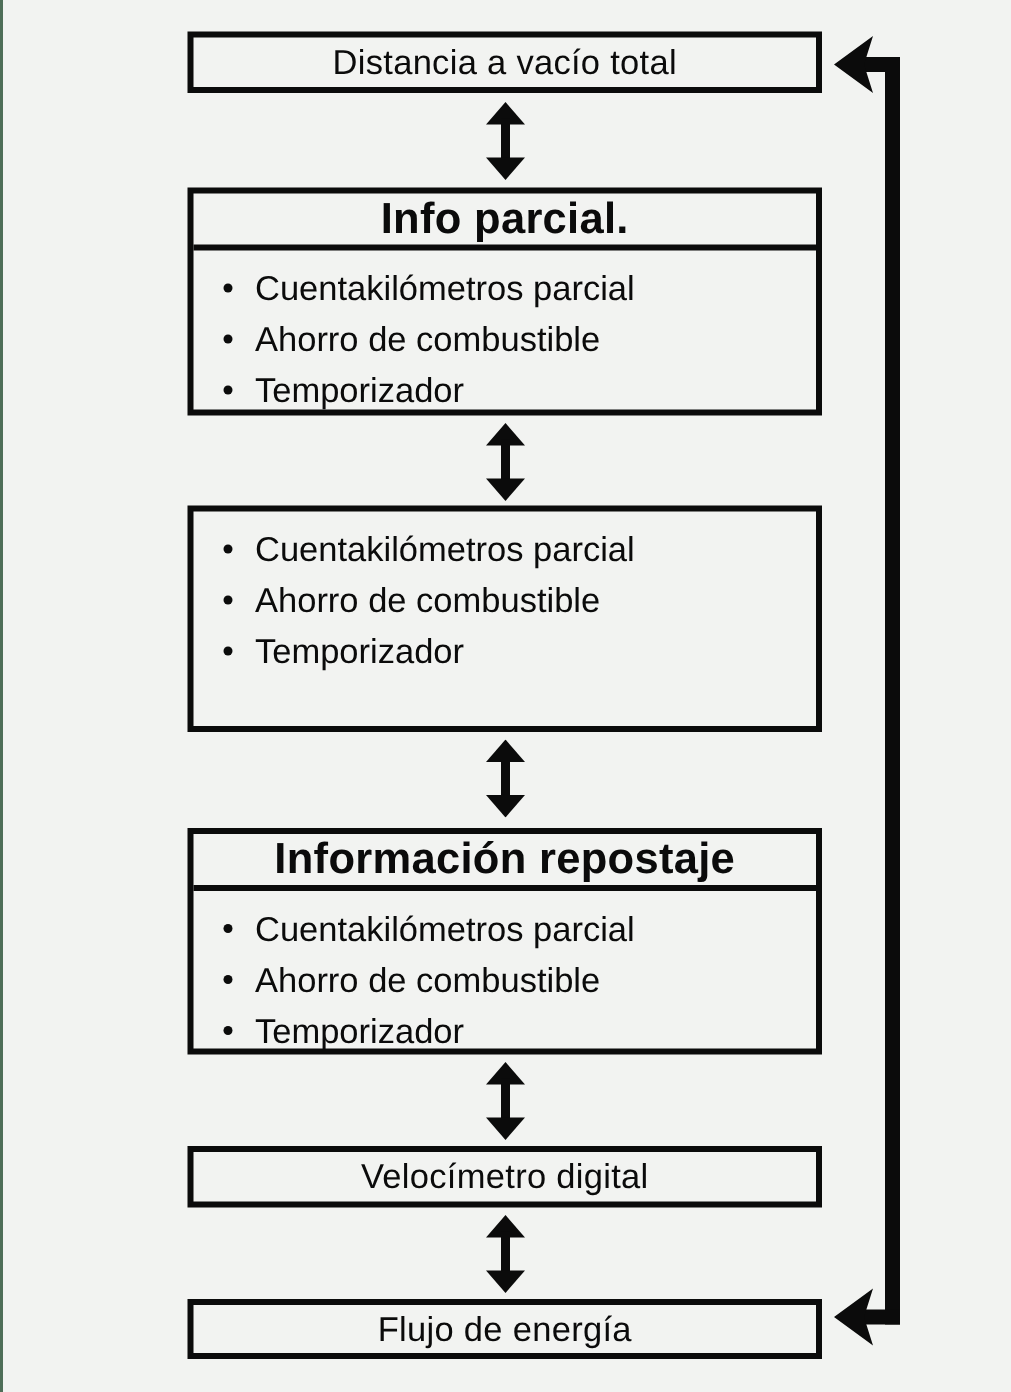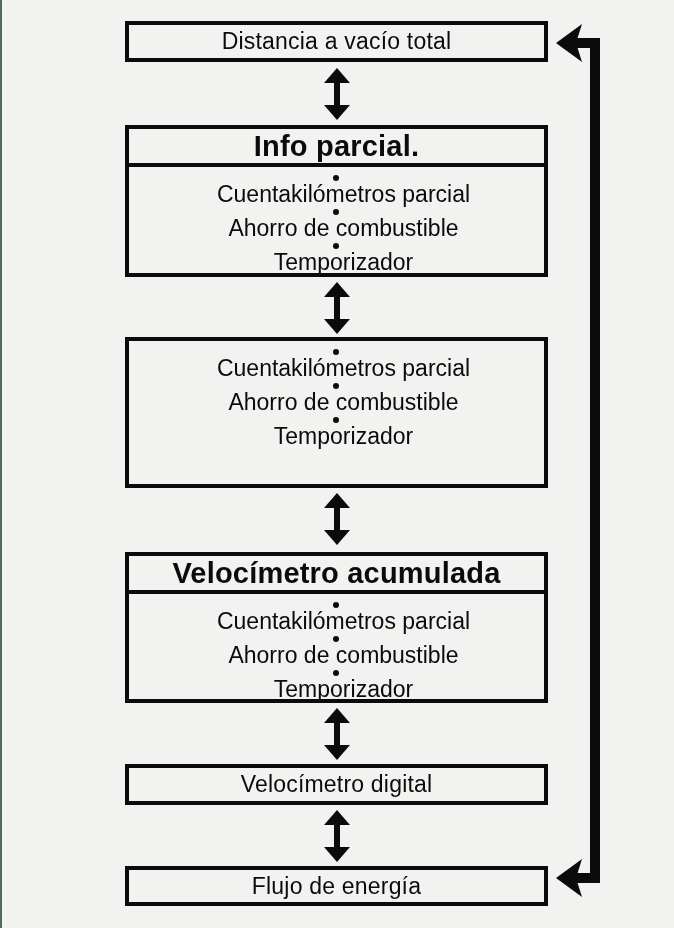--- a/index.html
+++ b/index.html
@@ -57,21 +57,20 @@
   .node-items {
     list-style: none;
     padding: 8px 6px 0 20px;
   }
   .node-item {
     display: flex;
     align-items: center;
     height: 34px;
     font-size: 23px;
     white-space: nowrap;
-    flex-direction: column;
   }
   .bullet-dot {
     flex: none;
     width: 6px; height: 6px;
     border-radius: 50%;
     background: var(--ink);
     margin-right: 15px;
   }
 
   .double-arrow {
@@ -154,21 +153,21 @@
 
   <div class="double-arrow" style="top:493px">
     <svg viewBox="0 0 26 52" xmlns="http://www.w3.org/2000/svg">
       <polygon points="13,0 26,15 0,15" fill="#0b0b0b"></polygon>
       <rect x="10" y="11" width="6" height="30" fill="#0b0b0b"></rect>
       <polygon points="13,52 26,37 0,37" fill="#0b0b0b"></polygon>
     </svg>
   </div>
 
   <div class="node detail" style="top:552px;height:151px">
-    <div class="node-header">Velocímetro acumulada</div>
+    <div class="node-header">Información repostaje</div>
     <ul class="node-items">
       <li class="node-item">
         <span class="bullet-dot"></span>
         <span>Cuentakilómetros parcial</span>
       </li>
       <li class="node-item">
         <span class="bullet-dot"></span>
         <span>Ahorro de combustible</span>
       </li>
       <li class="node-item">

